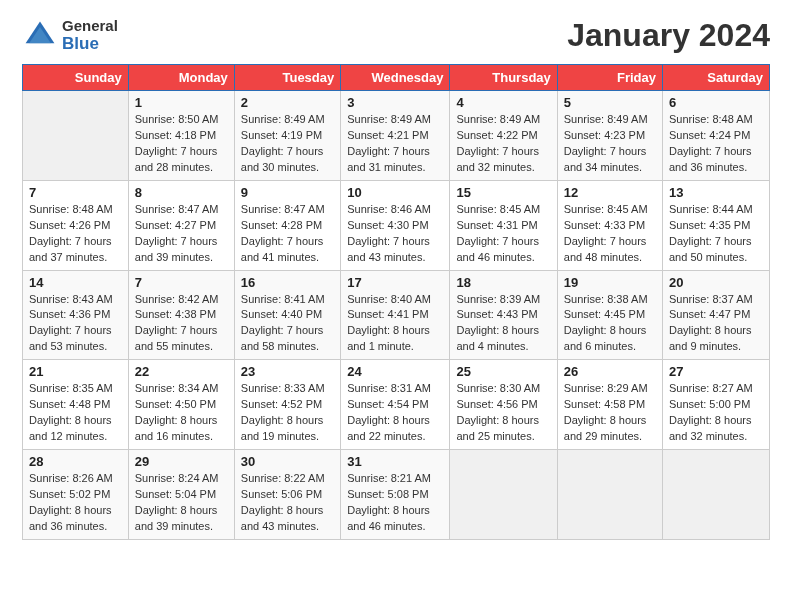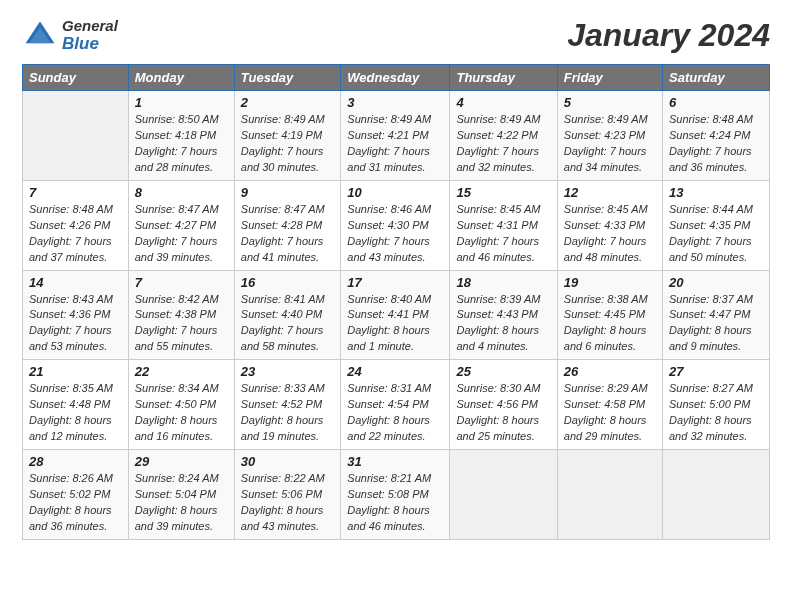--- a/index.html
+++ b/index.html
@@ -8,21 +8,20 @@
       background: #fff;
       width: 792px;
       height: 612px;
       overflow: hidden;
     }
     .page {
       width: 792px;
       min-height: 612px;
       padding: 18px 22px 4px 22px;
       background: #fff;
-      font-style: italic;
     }
     .header {
       display: flex;
       justify-content: space-between;
       align-items: flex-start;
       margin-bottom: 10px;
     }
     .logo {
       display: flex;
       align-items: center;
@@ -59,26 +58,26 @@
     .cal-subtitle {
       font-size: 15px;
       color: #555;
     }
     .calendar {
       width: 100%;
       border-collapse: collapse;
       font-size: 11px;
     }
     .calendar thead tr th {
-      background: #737373;
+      background: #ef4444;
       color: #fff;
       font-weight: bold;
       font-size: 13px;
       padding: 5px 6px;
-      text-align: left;
+      text-align: right;
       border: 1px solid #2a6db5;
     }
     .calendar tbody tr td {
       vertical-align: top;
       border: 1px solid #ccc;
       padding: 4px 6px;
       width: 113px;
       min-height: 80px;
       background: #fff;
     }

